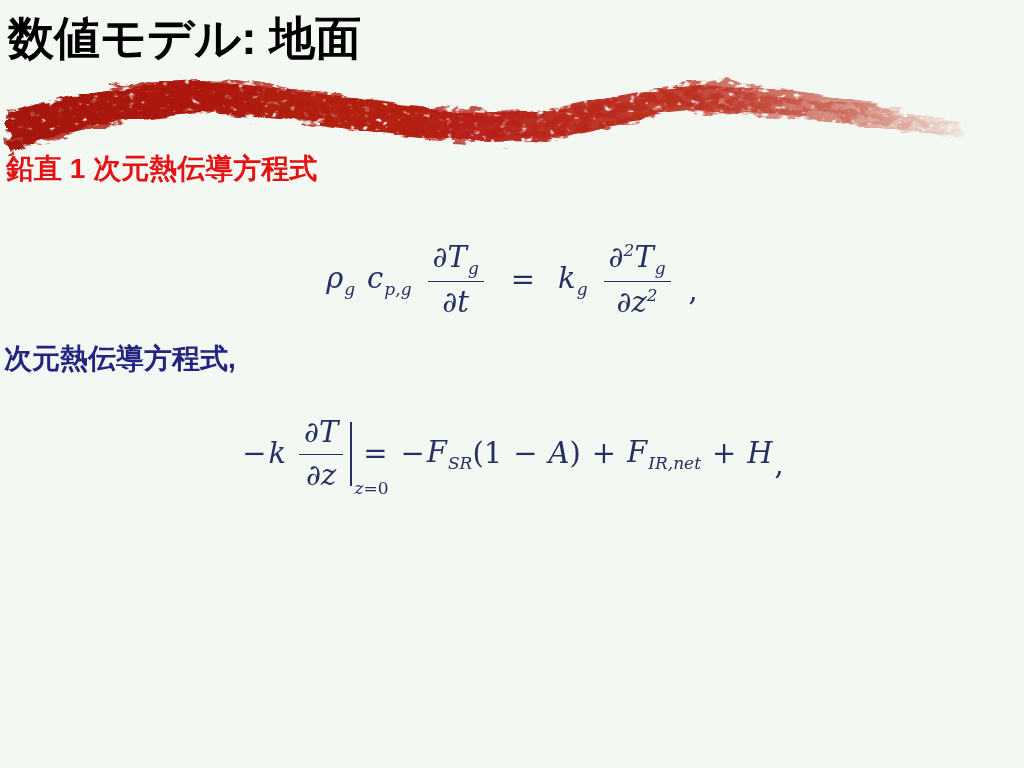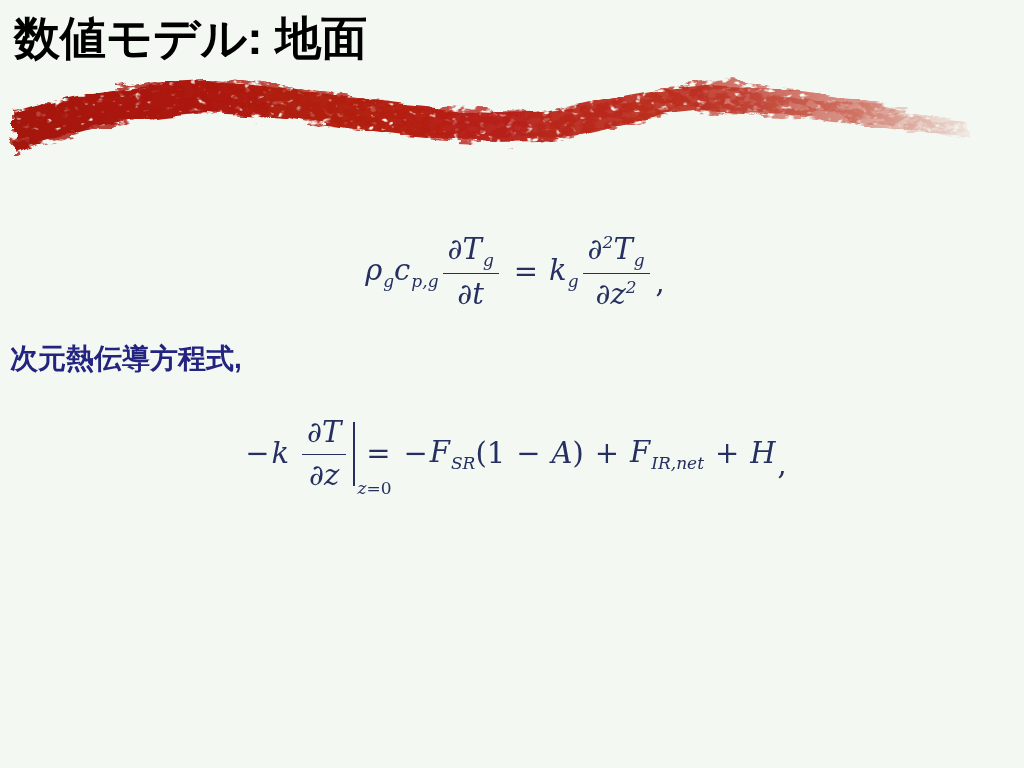--- a/index.html
+++ b/index.html
@@ -1,38 +1,38 @@
 <!DOCTYPE html>
 <html style="--bg: #f3f8f3; --title: #000000; --red: #e41212; --navy: #232380; --eq: #263060;"><head>
 <meta charset="utf-8">
 <style>
   :root{
     --bg:#f3f8f3; --title:#000000; --red:#e41212; --navy:#232380; --eq:#263060;
   }
   *{margin:0;padding:0;box-sizing:border-box;}
   html,body{width:1024px;height:768px;overflow:hidden;}
   body{background:var(--bg);font-family:"Liberation Sans",sans-serif;position:relative;}
-  .slide{position:absolute;inset:0;background:var(--bg);margin-left:6px;}
+  .slide{position:absolute;inset:0;background:var(--bg);}
   .slide-title{
     position:absolute;left:8px;top:8px;
     font-size:46px;font-weight:bold;color:var(--title);
     letter-spacing:0px;white-space:nowrap;
   }
   .brush-wrap{position:absolute;left:0;top:75px;width:1024px;height:95px;}
   .heading{position:absolute;font-weight:bold;white-space:nowrap;}
   .heading-red{left:6px;top:150px;font-size:28px;color:var(--red);}
   .heading-navy{left:4px;top:340px;font-size:28px;color:var(--navy);}
   
   .eq{
     position:absolute;left:0;width:100%;
     display:flex;justify-content:center;align-items:center;
     font-family:"DejaVu Serif","Liberation Serif",serif;
     color:var(--eq);font-size:29px;line-height:1.15;
   }
-  #eq1{top:237px;height:70px;}
+  #eq1{top:245px;height:70px;gap:12px;}
   #eq2{top:422px;height:64px;}
   .eq .vi{font-style:italic;}
   .eq sub{font-size:17px;font-style:italic;line-height:1;vertical-align:-7px;margin-left:1px;}
   .eq sup{font-size:17px;font-style:italic;line-height:1;vertical-align:11px;}
   .frac{display:inline-flex;flex-direction:column;align-items:center;margin:0 4px;}
   .frac .num{display:flex;align-items:baseline;justify-content:center;padding:0 5px 4px;border-bottom:1.8px solid currentColor;}
   .frac .den{display:flex;align-items:baseline;justify-content:center;padding:4px 5px 0;}
   .rel{margin:0 11px;}
   .op{margin:0 2px;}
   .sp{display:inline-block;width:9px;}
@@ -72,20 +72,21 @@
           <feColorMatrix in="speck2" type="matrix" values="0 0 0 0 0  0 0 0 0 0  0 0 0 0 0  0 0 0 6 -2.1" result="speckA2"></feColorMatrix>
           <feComposite in="shape2" in2="speckA2" operator="in"></feComposite>
         </filter>
         <path id="strokeShape" d="M8,38 L40,28 L80,19 L120,13 L160,8 L200,6 L240,8 L280,13 L320,19 L360,25 L400,30 L450,35 L490,37 L530,38 L570,32 L620,21 L660,14 L700,10 L740,12 L780,16 L820,21 L850,26 L880,31 L910,37 L935,42 L960,47 L962,55 L960,63 L935,60 L910,57 L880,53 L850,48 L820,45 L780,40 L740,38 L700,36 L660,40 L620,49 L570,60 L530,66 L490,67 L450,65 L400,60 L360,55 L320,49 L280,43 L240,40 L200,38 L160,42 L120,47 L80,55 L40,66 L8,76 Z"></path>
       </defs>
       <use href="#strokeShape" fill="url(#brushFade)" filter="url(#craySoft)" opacity="0.8"></use>
       <use href="#strokeShape" fill="url(#brushFade)" filter="url(#crayCore)"></use>
     </svg>
   </div>
 
+  <div class="heading heading-red">鉛直 1 次元熱伝導方程式</div>
 
   <div class="eq" id="eq1">
       <span class="vi">ρ<sub>g</sub></span>
       <span class="vi">c<sub>p,g</sub></span>
       <span class="frac">
         <span class="num">
           <span class="vi">∂T<sub>g</sub></span>
         </span>
         <span class="den">
           <span class="vi">∂t</span>

